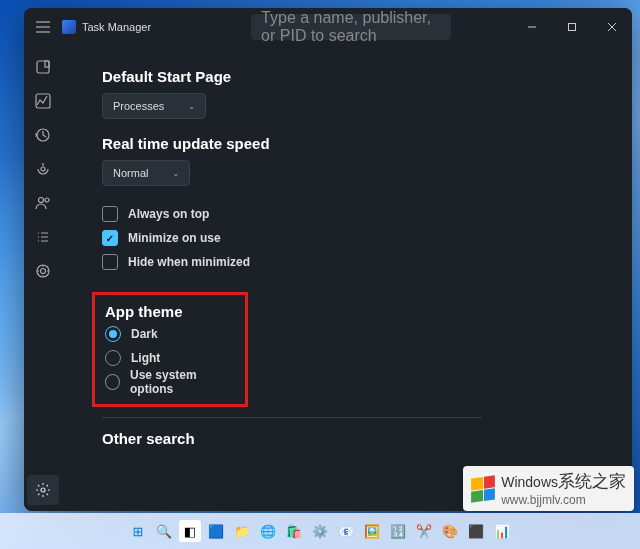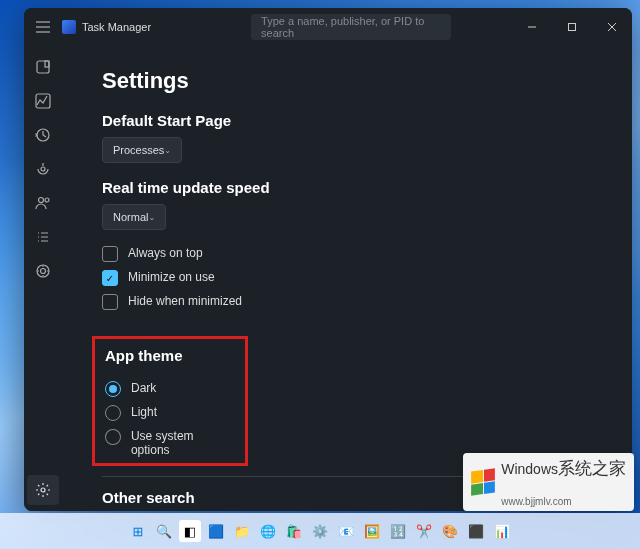--- a/index.html
+++ b/index.html
@@ -53,21 +53,21 @@
   .searchbox {
     margin-left: 100px;
     width: 200px;
     height: 26px;
     background: #2a3038;
     border-radius: 4px;
     display: flex;
     align-items: center;
     padding: 0 10px;
     color: #888;
-    font-size: 11px;
+    font-size: 16px;
   }
   .win-controls {
     margin-left: auto;
     display: flex;
     height: 38px;
   }
   .win-btn {
     width: 40px;
     display: flex;
     align-items: center;
@@ -108,31 +108,32 @@
   .dropdown {
     display: inline-flex;
     align-items: center;
     background: #2a3038;
     border: 1px solid #3a4048;
     border-radius: 4px;
     height: 26px;
     padding: 0 10px;
     font-size: 11px;
     color: #ddd;
-    gap: 0;
+    gap: 24px;
     margin-bottom: 16px;
   }
   .chev { font-size: 8px; color: #aaa;}
   .check-row, .radio-row {
     display: flex;
-    align-items: flex-start;
+    align-items: center;
     gap: 10px;
     height: 24px;
     font-size: 12px;
     color: #ddd;
+    font-weight: bold;
   }
   .checkbox {
     width: 16px; height: 16px;
     border: 1px solid #888;
     border-radius: 3px;
     display: flex; align-items: center; justify-content: center;
     font-size: 10px;
     color: #fff;
   }
   .checkbox.checked { background: #4cc2ff; border-color: #4cc2ff; color:#0b1220;}
@@ -189,21 +190,21 @@
     display: grid;
     grid-template-columns: 1fr 1fr;
     grid-template-rows: 1fr 1fr;
     gap: 1px;
     transform: rotate(-8deg) skewX(-8deg);
   }
   .wm-logo span:nth-child(1){background:#ffb300;}
   .wm-logo span:nth-child(2){background:#e53935;}
   .wm-logo span:nth-child(3){background:#43a047;}
   .wm-logo span:nth-child(4){background:#1e88e5;}
-  .wm-sub { font-size: 10px; color:#666; display:block;margin-top:16px;}
+  .wm-sub { font-size: 12px; color:#666; display:block;}
   svg { display:block; }
 </style>
 </head>
 <body>
 
 <div class="desktop-bg"></div>
 
 <div class="window">
   <div class="titlebar">
     <div class="hamburger">
@@ -284,21 +285,20 @@
         </div>
       <div class="side-icon side-gear">
           <svg width="16" height="16" viewBox="0 0 16 16">
             <circle cx="8" cy="8" r="2" fill="none" stroke="#ddd" stroke-width="1.2"></circle>
             <path d="M8 1v2M8 13v2M1 8h2M13 8h2M3 3l1.4 1.4M11.6 11.6L13 13M13 3l-1.4 1.4M4.4 11.6L3 13" stroke="#ddd" stroke-width="1.2"></path>
           </svg>
         </div>
     </div>
 
     <div class="content">
-      <div class="page-title">Settings</div>
 
       <div class="section-label">Default Start Page</div>
       <div class="dropdown">
         <span>Processes</span>
         <span class="chev">⌄</span>
       </div>
 
       <div class="section-label">Real time update speed</div>
       <div class="dropdown">
         <span>Normal</span>
@@ -314,21 +314,21 @@
         <span>Minimize on use</span>
       </div>
       <div class="check-row">
         <span class="checkbox"></span>
         <span>Hide when minimized</span>
       </div>
 
       <div class="section-gap"></div>
 
       <div class="highlight-box">
-        <div class="section-label" style="margin-bottom:17px">App theme</div>
+        <div class="section-label" style="margin-bottom:2px">App theme</div>
         <div class="radio-row">
           <span class="radio checked"></span>
           <span>Dark</span>
         </div>
         <div class="radio-row">
           <span class="radio"></span>
           <span>Light</span>
         </div>
         <div class="radio-row">
           <span class="radio"></span>

